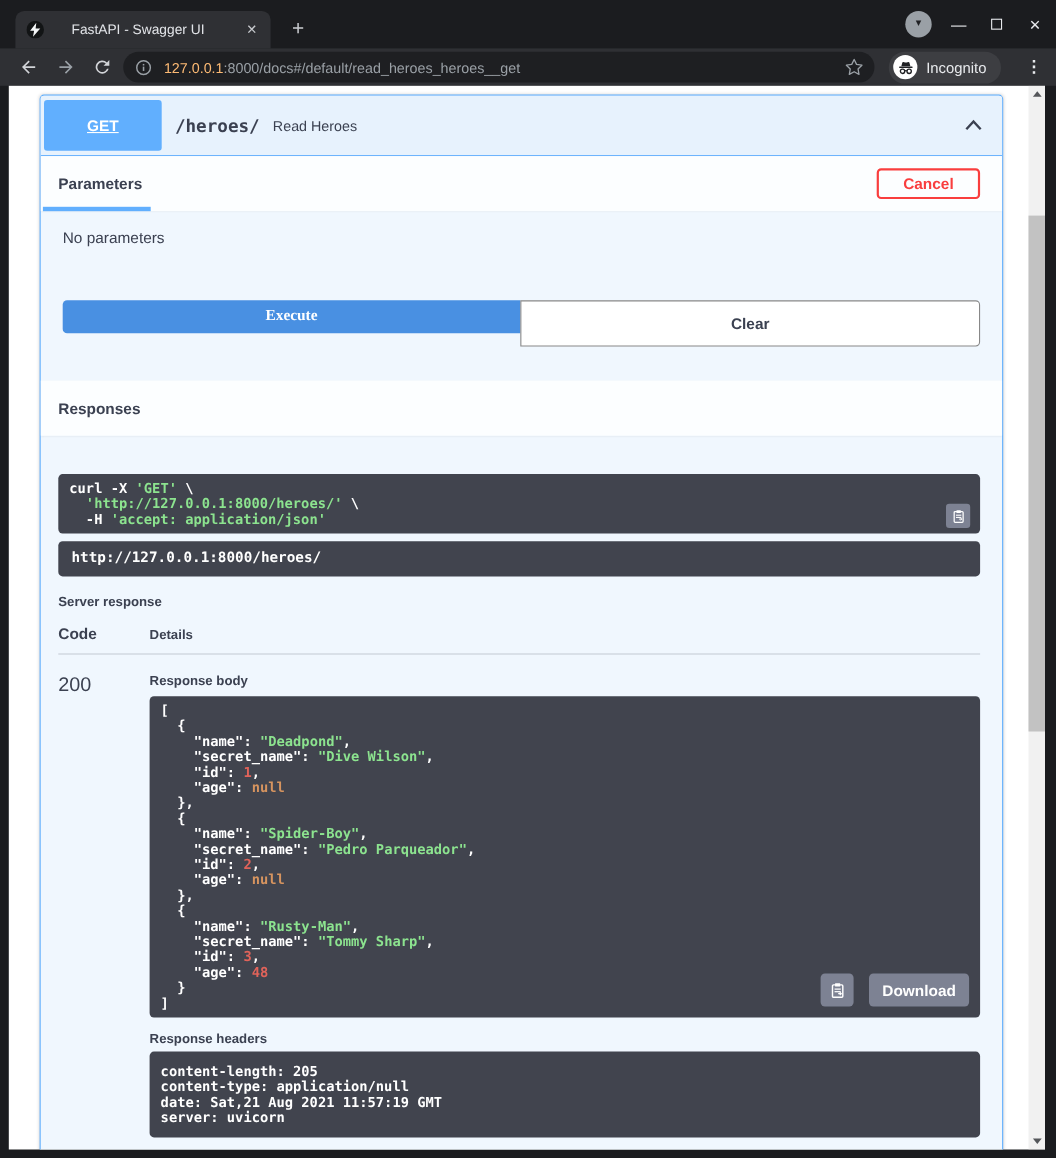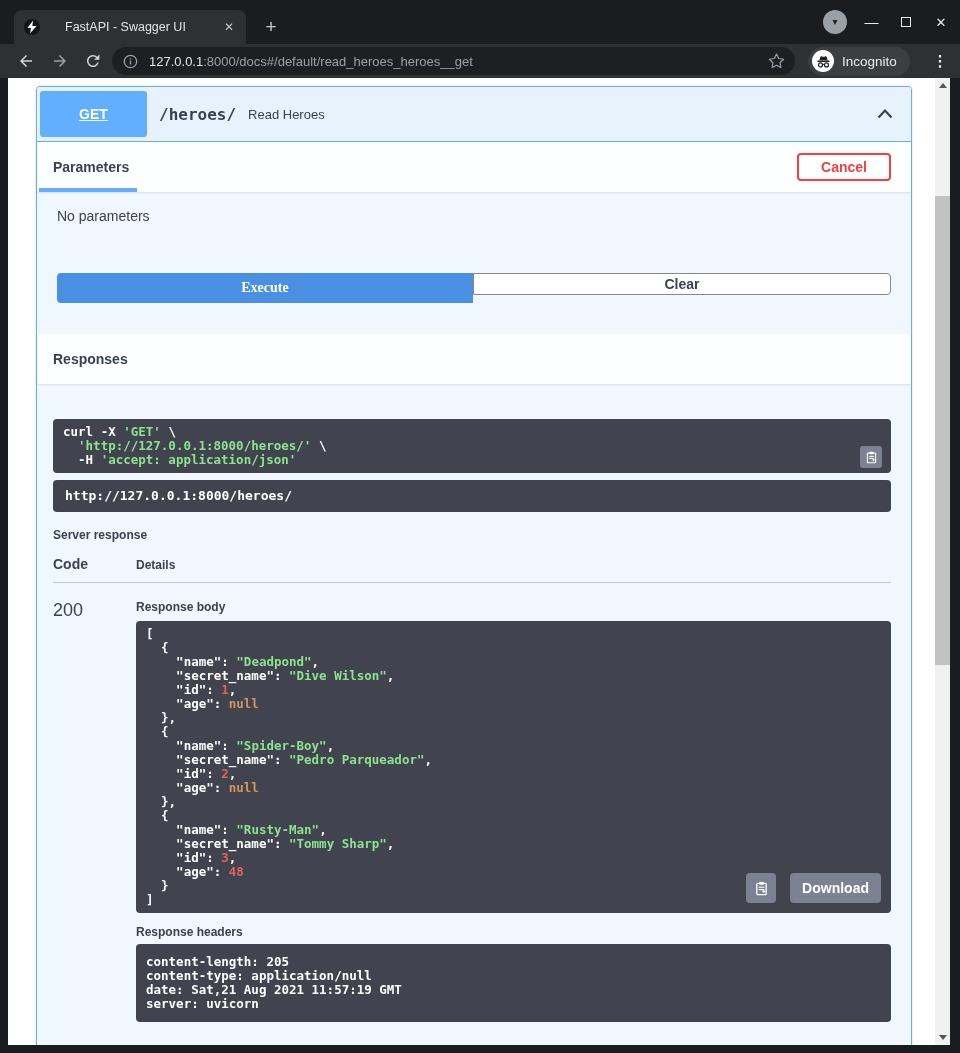--- a/index.html
+++ b/index.html
@@ -27,21 +27,21 @@
   .winbtn .sq { display:inline-block; width:10px; height:10px; border:1.6px solid #e8eaed; }
   .winbtn.min { font-size:14px; letter-spacing:-1px; }
 
   
   .toolbar { position:absolute; top:44px; left:0; right:0; height:34px; background:#2f3034; }
   .nav-ic { position:absolute; top:8px; width:18px; height:18px; }
   .omnibox { position:absolute; left:112px; top:3px; width:683px; height:28px; border-radius:14px;
              background:#1e1f22; display:flex; align-items:center; padding:0 10px 0 11px; }
   .site-info { width:15px; height:15px; flex:0 0 15px; }
   .url { margin-left:11px; font-size:13px; white-space:nowrap; overflow:hidden; flex:1; }
-  .url .host { color:#e5e5e5; }
+  .url .host { color:#fdba74; }
   .url .rest { color:#9aa0a6; }
   .star { width:17px; height:17px; flex:0 0 17px; }
   .incog { position:absolute; left:808px; top:2.5px; height:29px; border-radius:15px; background:#3d3e42;
            display:flex; align-items:center; padding:0 13px 0 4px; gap:8px; }
   .incog-circle { width:22px; height:22px; border-radius:50%; background:#fff; display:flex;
                   align-items:center; justify-content:center; }
   .incog-label { color:#e8eaed; font-size:13.5px; }
   .menu-dots { position:absolute; right:11px; top:7px; color:#e8eaed; font-size:15px; font-weight:bold;
                width:18px; text-align:center; line-height:20px; }
 
@@ -79,21 +79,21 @@
   .tab-underline { position:absolute; left:2px; bottom:0; width:98px; height:4px; background:#61affe; }
   .btn-cancel { border:2px solid #f93e3e; color:#f93e3e; background:transparent; border-radius:4px;
                 font-weight:bold; font-size:14px; padding:4px 22px; font-family:inherit; }
 
   .params-body { padding:16px 20px 28px; }
   .no-params { font-size:14px; color:#3b4151; }
 
   .execute-row { display:flex; padding:21px 20px 0; }
   .btn-execute { flex:1; height:30px; background:#4990e2; border:none; color:#fff; font-weight:bold;
                  font-size:14px; border-radius:4px 0 0 4px; font-family:Liberation Serif, serif; }
-  .btn-clear { flex:1; height:22px; background:#fff; border:1px solid #888; color:#3b4151;
+  .btn-clear { flex:1; height:42px; background:#fff; border:1px solid #888; color:#3b4151;
                font-weight:bold; font-size:14px; border-radius:0 4px 4px 0; font-family:inherit; }
 
   .responses-header { margin-top:31px; }
 
   .responses-inner { padding:28px 20px 20px 16px; }
   .block-label { font-size:12px; font-weight:bold; color:#3b4151; }
   .code-wrap { position:relative; }
   .code-block { background:#41444e; border-radius:4px; padding:6px 10px;
                 font-family:"DejaVu Sans Mono", monospace; font-size:12.5px; line-height:14px;
                 font-weight:bold; color:#fff; white-space:pre; overflow:hidden; }

